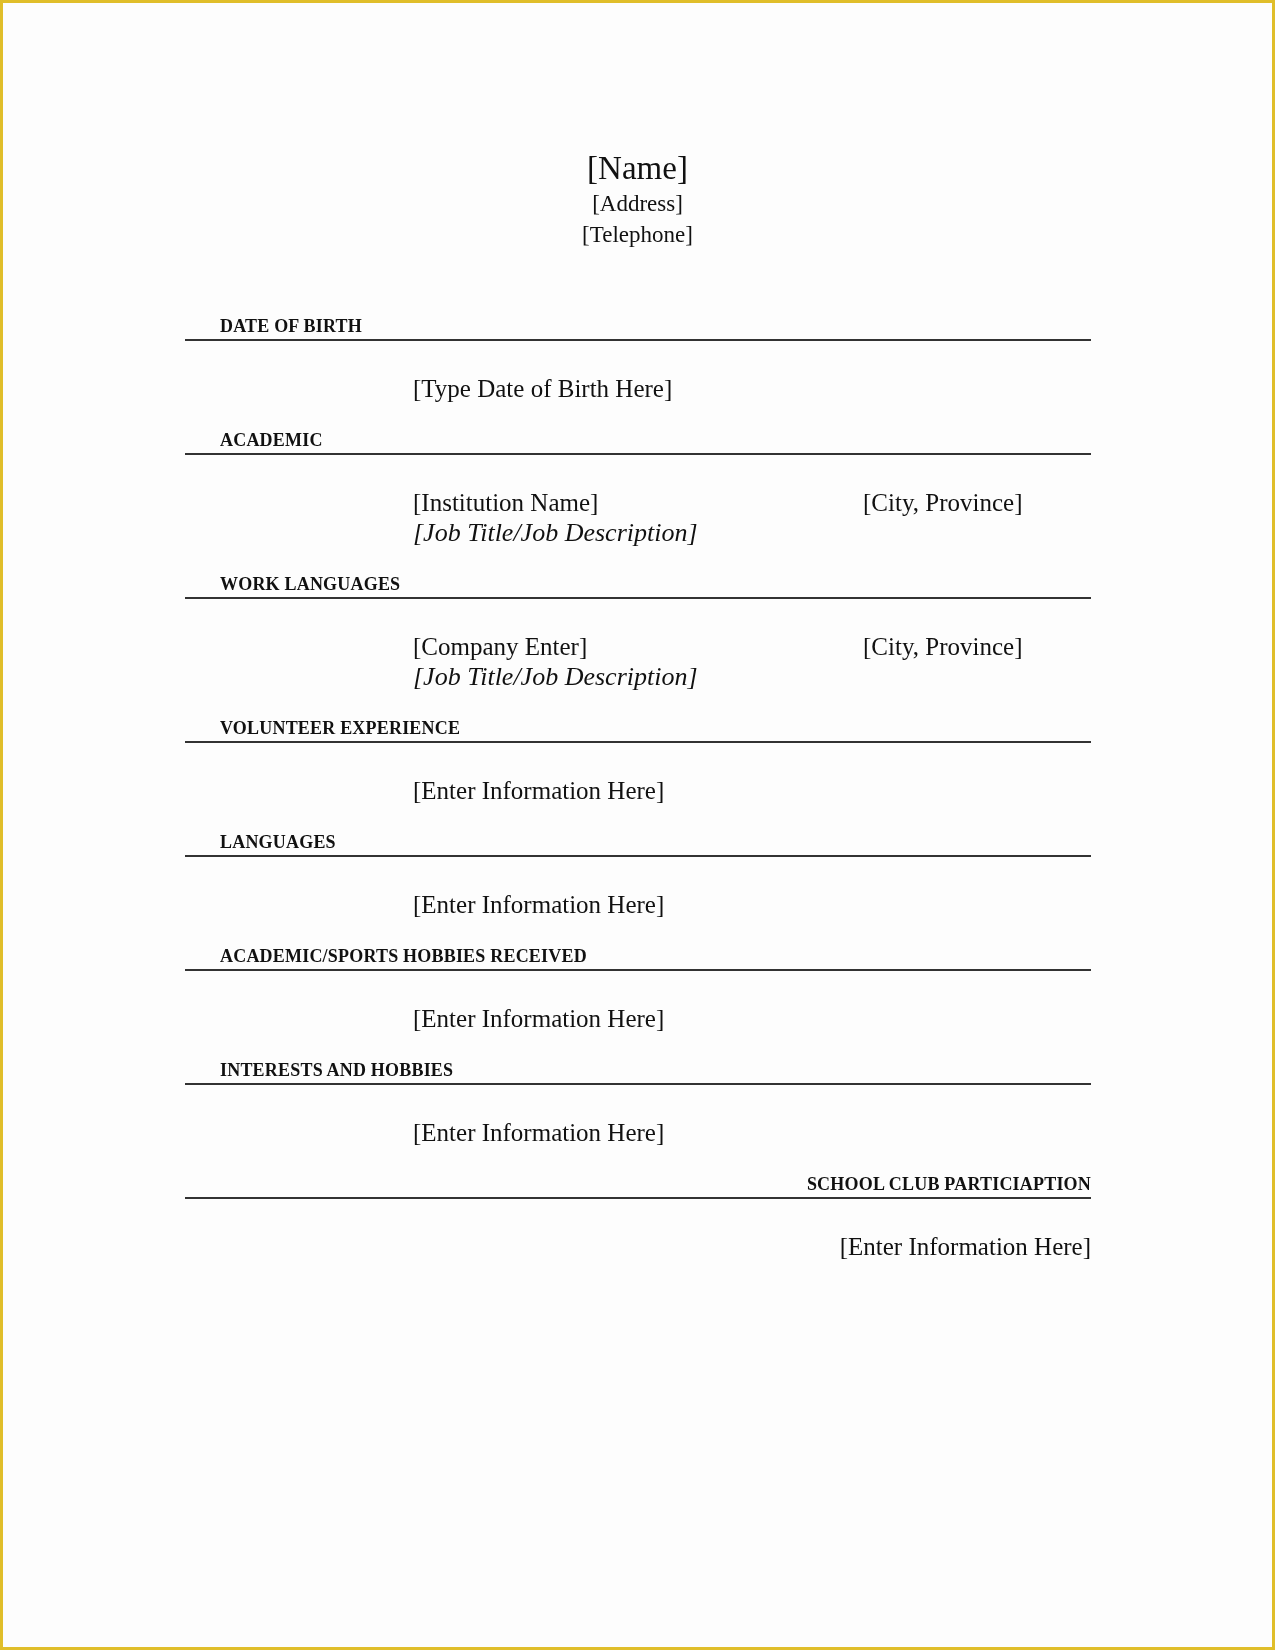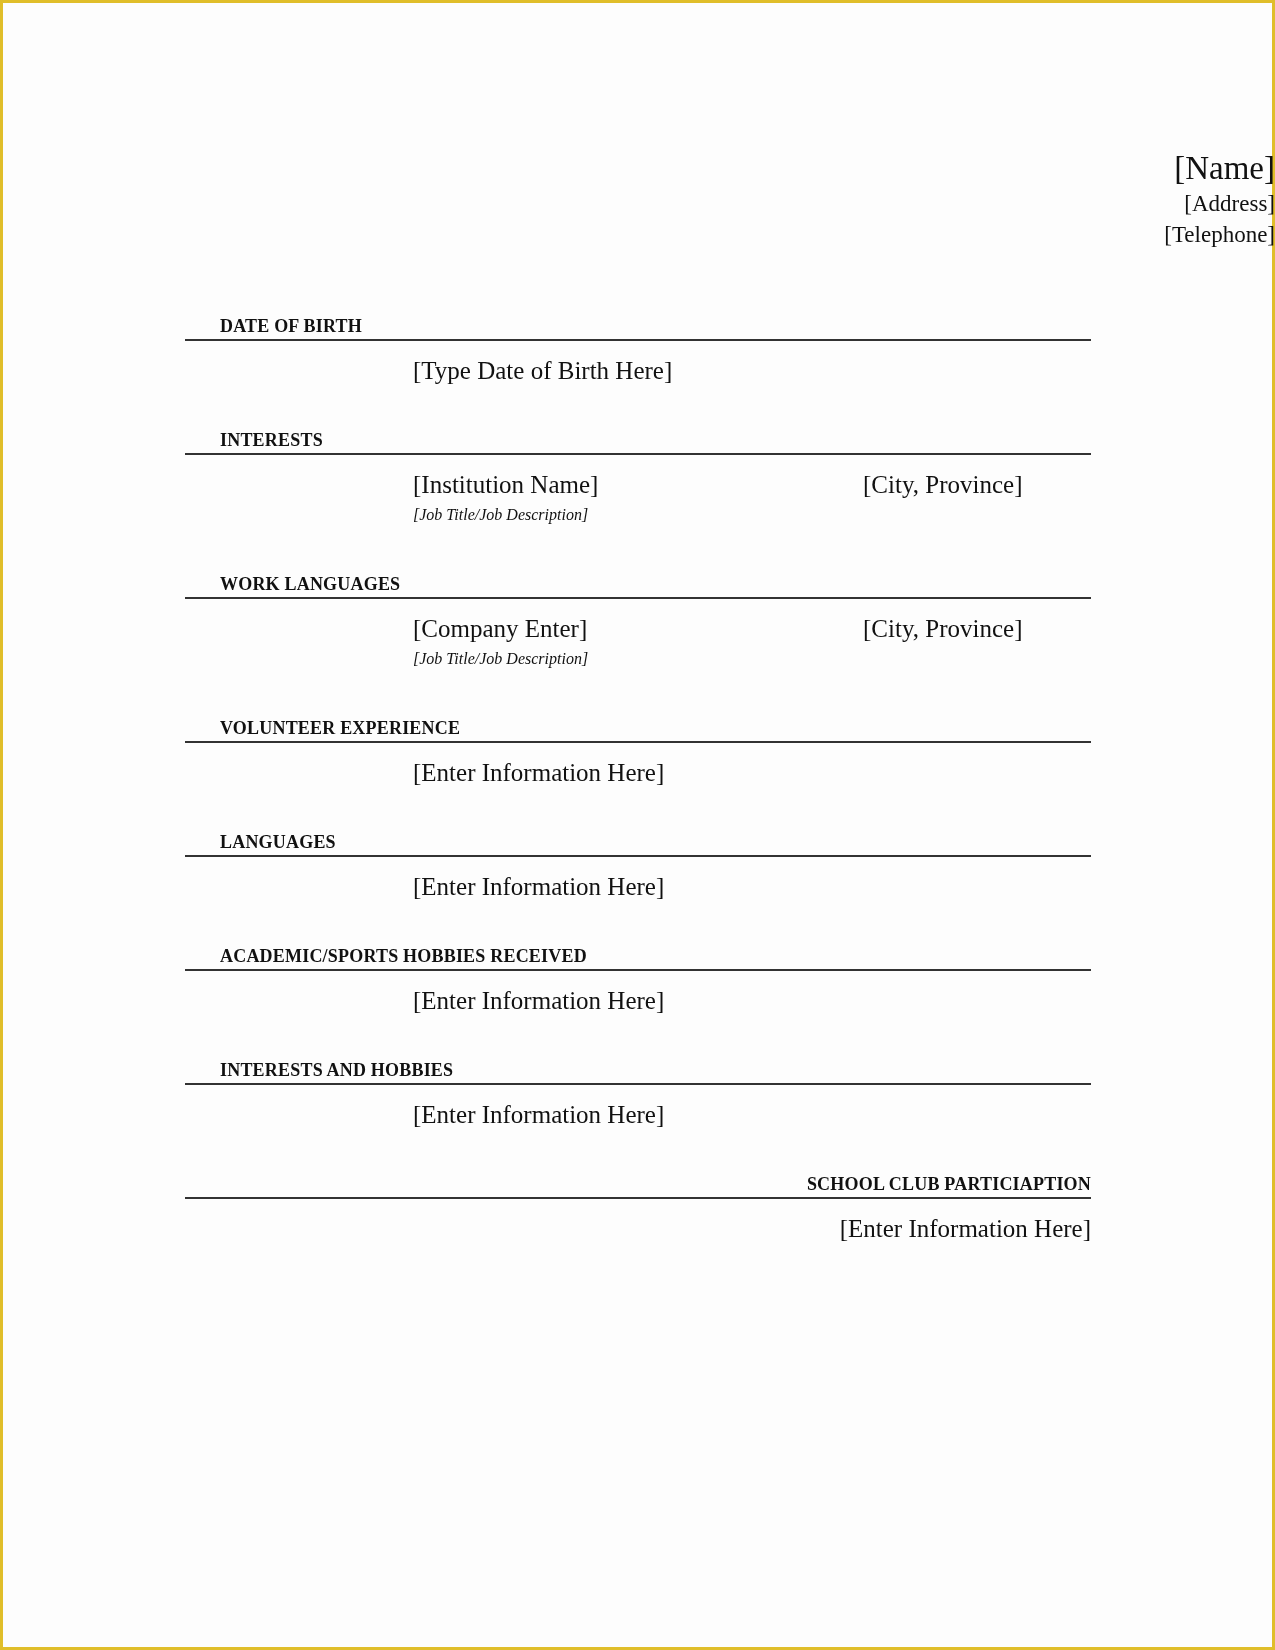--- a/index.html
+++ b/index.html
@@ -13,36 +13,36 @@
     }
     .page-frame {
       position: absolute; left: 0; top: 0;
       width: 1275px; height: 1650px;
       box-sizing: border-box;
       border: 3px solid #E0BE2A;
       background: #fdfdfd;
     }
     .header {
       position: absolute; left: 0; top: 148px; width: 1275px;
-      text-align: right;
+      text-align: center;
     }
     .header .name { font-size: 33px; line-height: 40px; }
     .header .line { font-size: 23px; line-height: 31px; }
 
     .section { position: absolute; left: 185px; width: 906px; }
     .section-title {
       font-weight: bold; font-size: 18px; letter-spacing: 0.2px;
       padding-left: 3px; line-height: 22px; margin-left: 32px;
     }
     .rule { height: 2px; background: #333333; margin-top: 2px; }
     .entry {
-      position: relative; margin-left: 228px; margin-top: 15px;
+      position: relative; margin-left: 228px; margin-top: 33px;
       font-size: 25px; line-height: 30px;
     }
-    .entry .italic { font-style: italic; font-size: 16px; line-height: 30px; }
+    .entry .italic { font-style: italic; font-size: 26px; line-height: 30px; }
     .entry .right { position: absolute; left: 450px; top: 0; }
   </style>
 </head>
 <body>
 
 <div class="page-frame"></div>
 
 <div class="header">
   <div class="name">[Name]</div>
   <div class="line">[Address]</div>
@@ -51,21 +51,21 @@
 
 <div class="section" style="top:315px;">
   <div class="section-title">DATE OF BIRTH</div>
   <div class="rule"></div>
   <div class="entry">
     <div>[Type Date of Birth Here]</div>
   </div>
 </div>
 
 <div class="section" style="top:429px;">
-  <div class="section-title">INTERESTS</div>
+  <div class="section-title">ACADEMIC</div>
   <div class="rule"></div>
   <div class="entry">
     <div>[Institution Name]</div>
     <div class="italic">[Job Title/Job Description]</div>
     <div class="right">[City, Province]</div>
   </div>
 </div>
 
 <div class="section" style="top:573px;">
   <div class="section-title">WORK LANGUAGES</div>

